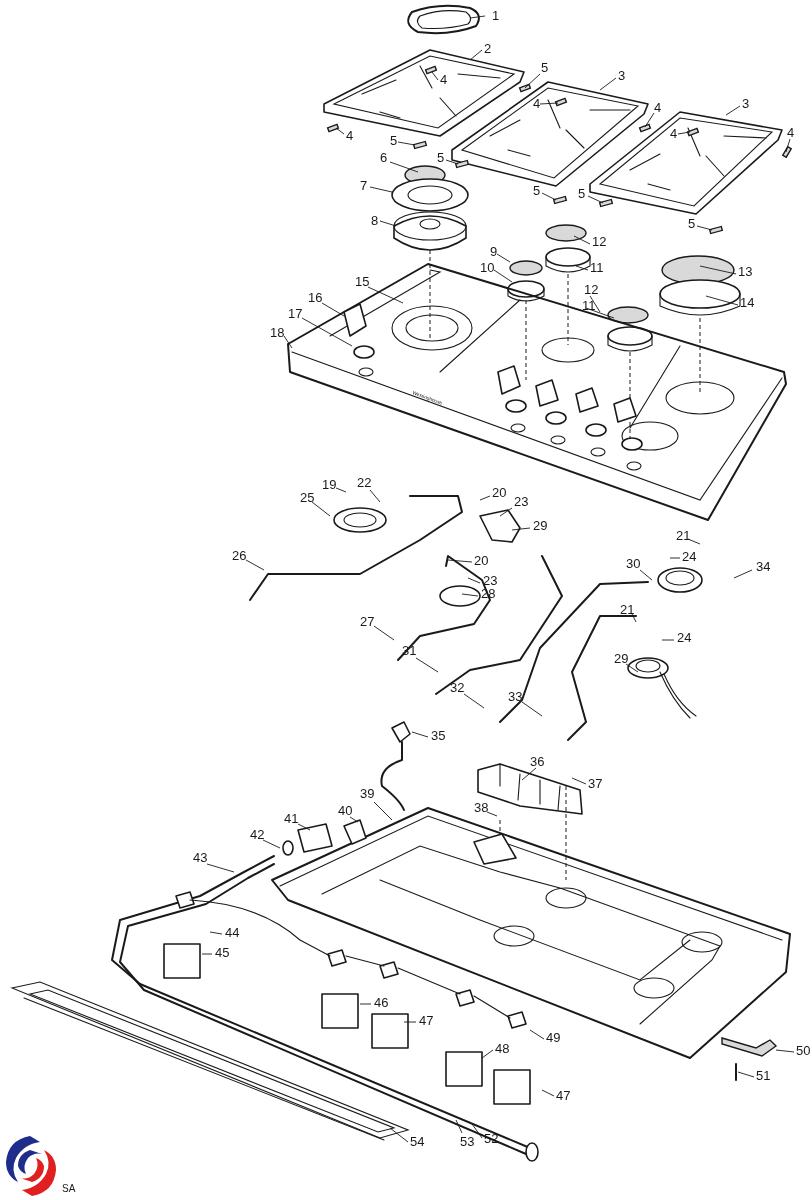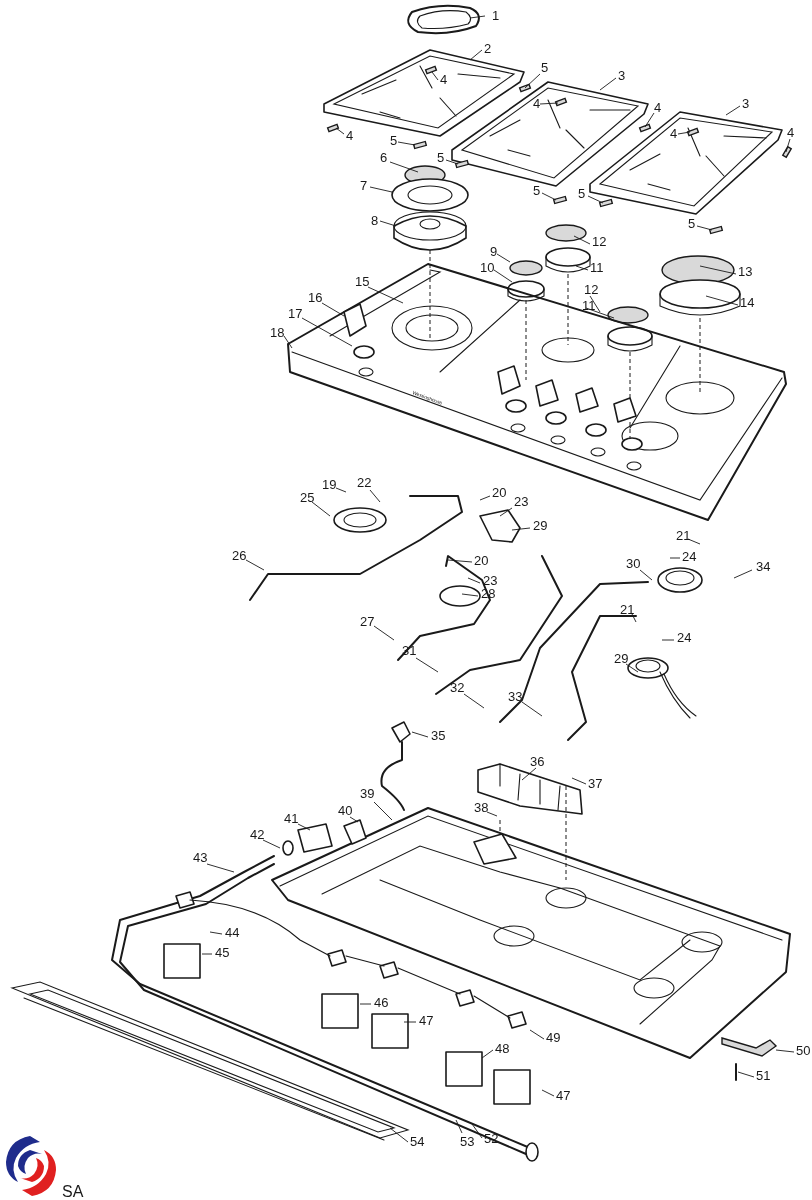--- a/index.html
+++ b/index.html
@@ -5,21 +5,21 @@
   html, body { margin:0; padding:0; background:#ffffff; }
   body { width:812px; height:1200px; position:relative; overflow:hidden; font-family:"Liberation Sans", sans-serif; }
   #diagram { position:absolute; left:0; top:0; width:812px; height:1200px; }
   .ln { fill:none; stroke:#1a1a1a; stroke-width:2; stroke-linejoin:round; stroke-linecap:round; }
   .ln-thin { fill:none; stroke:#1a1a1a; stroke-width:1.1; stroke-linecap:round; }
   .ln-fill { fill:#ffffff; stroke:#1a1a1a; stroke-width:1.6; stroke-linejoin:round; }
   .ln-grey { fill:#d9d9d9; stroke:#1a1a1a; stroke-width:1.4; }
   .dash { fill:none; stroke:#1a1a1a; stroke-width:1; stroke-dasharray:4 3; }
   .leader { stroke:#1a1a1a; stroke-width:0.9; }
   .callout { font-family:"Liberation Sans", sans-serif; font-size:13px; fill:#1a1a1a; }
-  .logo-text { position:absolute; left:62px; top:1183px; font-size:16px; color:#1a1a1a; font-family:"Liberation Sans", sans-serif; }
+  .logo-text { position:absolute; left:62px; top:1183px; font-size:10px; color:#1a1a1a; font-family:"Liberation Sans", sans-serif; }
   .logo { position:absolute; left:0; top:1132px; width:62px; height:68px; }
 </style>
 </head>
 <body>
 
 <svg id="diagram" viewBox="0 0 812 1200" xmlns="http://www.w3.org/2000/svg">
 
   <g>
     <path class="ln" d="M412 12 Q440 2 470 8 Q484 14 476 26 Q450 36 418 32 Q402 24 412 12 Z"></path>
     <path class="ln-thin" d="M420 16 Q442 8 466 12 Q474 18 468 24 Q446 30 422 28 Q414 22 420 16 Z"></path>

